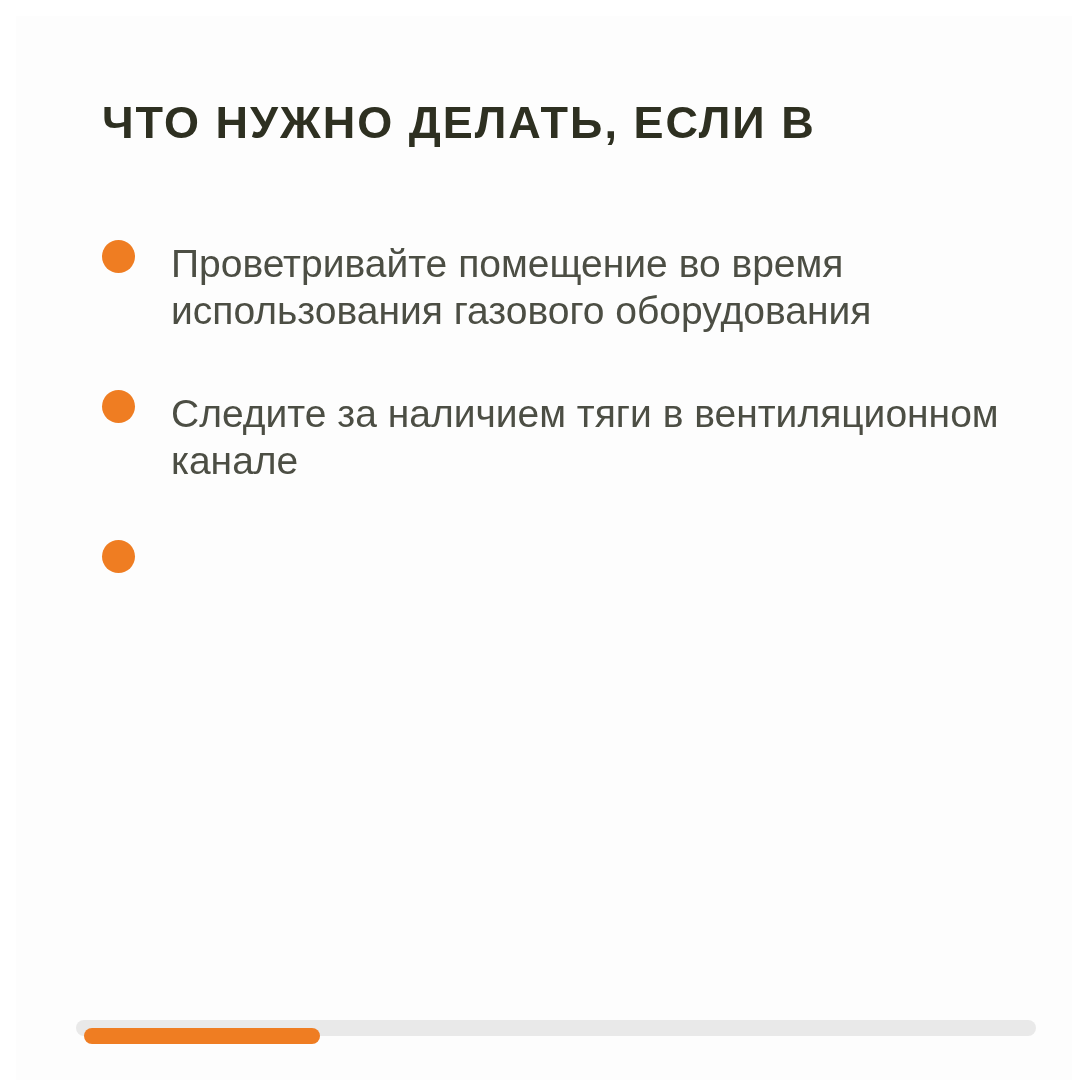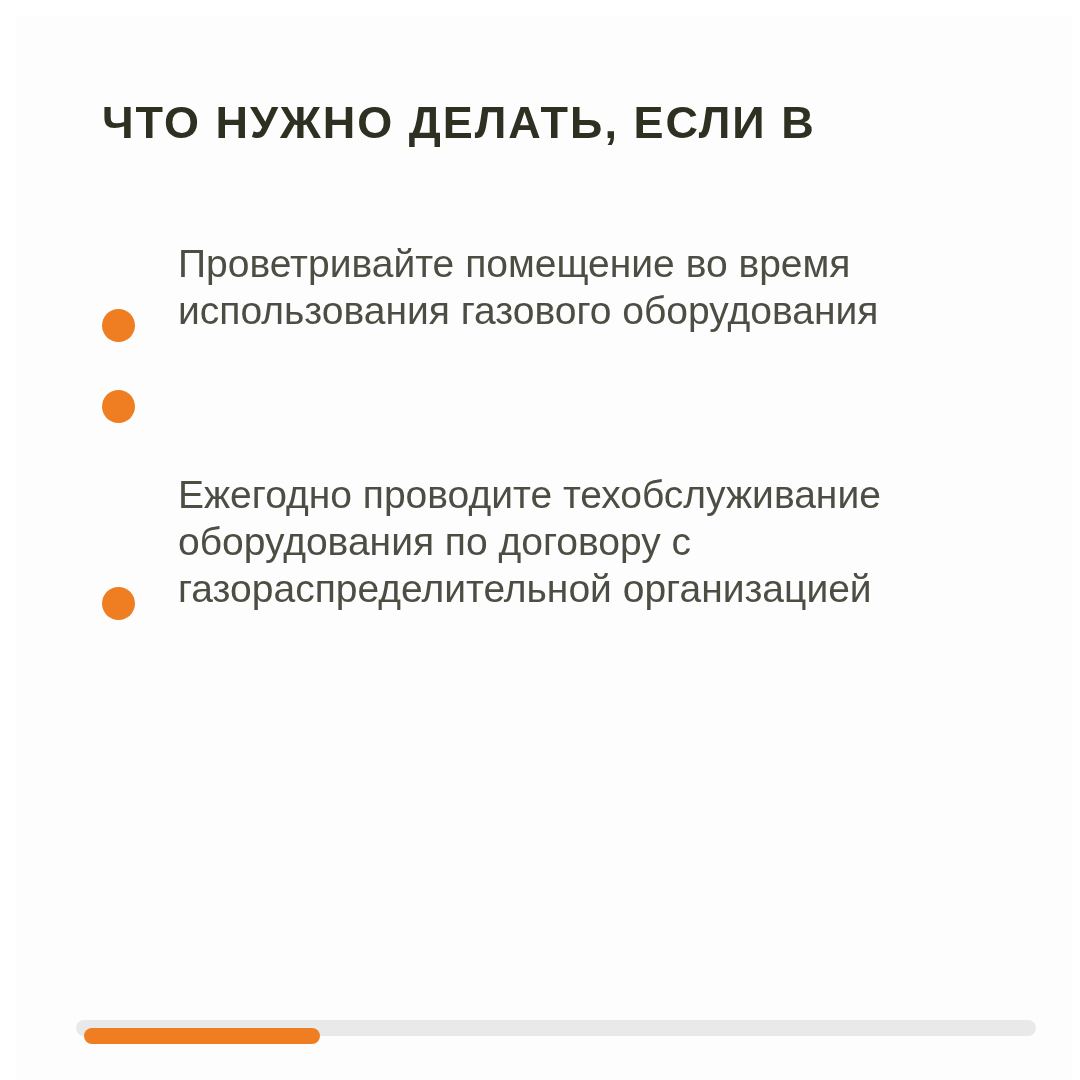--- a/index.html
+++ b/index.html
@@ -25,22 +25,22 @@
     margin-bottom: 54px;
   }
   .bullet-list {
     display: flex;
     flex-direction: column;
     gap: 24px;
     list-style: none;
   }
   .bullet-item {
     display: flex;
-    align-items: flex-end;
-    gap: 35px;
+    align-items: flex-start;
+    gap: 28px;
   }
   .bullet-dot {
     flex: 0 0 auto;
     width: 33px;
     height: 33px;
     margin-top: 8px;
     border-radius: 50%;
     background: var(--accent-orange, #ef7d22);
   }
   .bullet-text {
@@ -74,25 +74,24 @@
       <span>ЧТО НУЖНО ДЕЛАТЬ, ЕСЛИ В</span><br>
     </h1>
     <ul class="bullet-list">
       <li class="bullet-item">
         <span class="bullet-dot"></span>
         <span class="bullet-text">Проветривайте помещение во время
 использования газового оборудования</span>
       </li>
       <li class="bullet-item">
         <span class="bullet-dot"></span>
+        <span class="bullet-text">Следите за наличием тяги в вентиляционном
+канале</span>
       </li>
       <li class="bullet-item">
         <span class="bullet-dot"></span>
-        <span class="bullet-text">Ежегодно проводите техобслуживание
-оборудования по договору с
-газораспределительной организацией</span>
       </li>
     </ul>
   </div>
   <div class="progress-track">
     <div class="progress-fill" style="width: 25%;"></div>
   </div>
 </div>
 
 </body></html>

